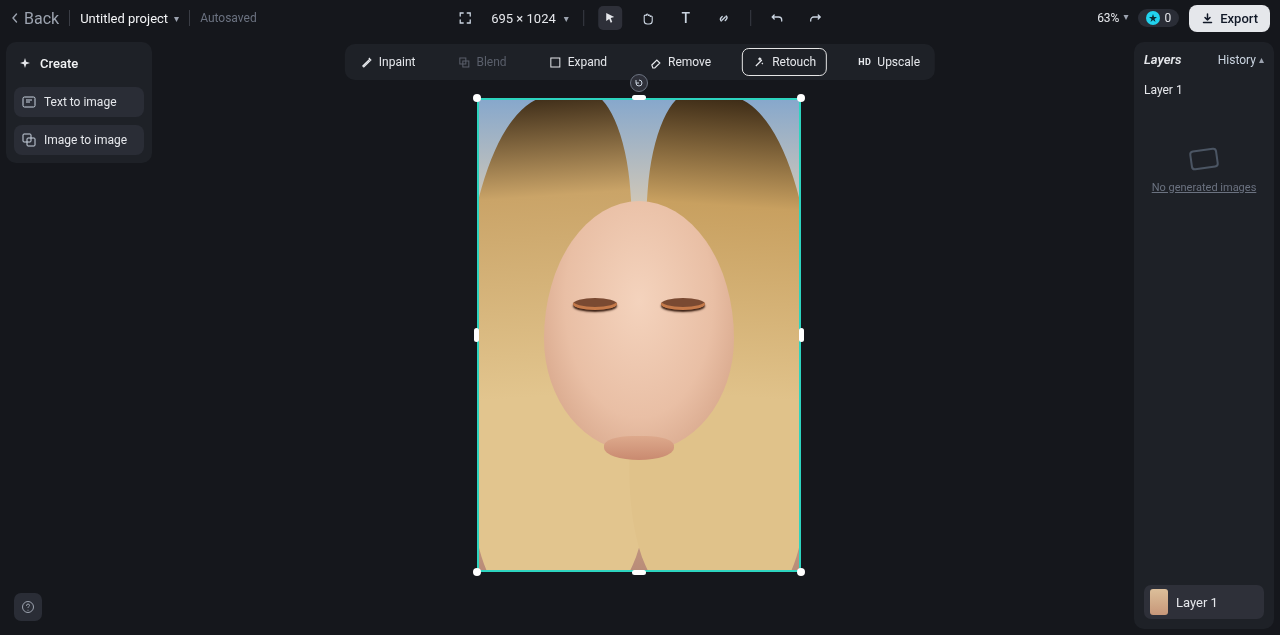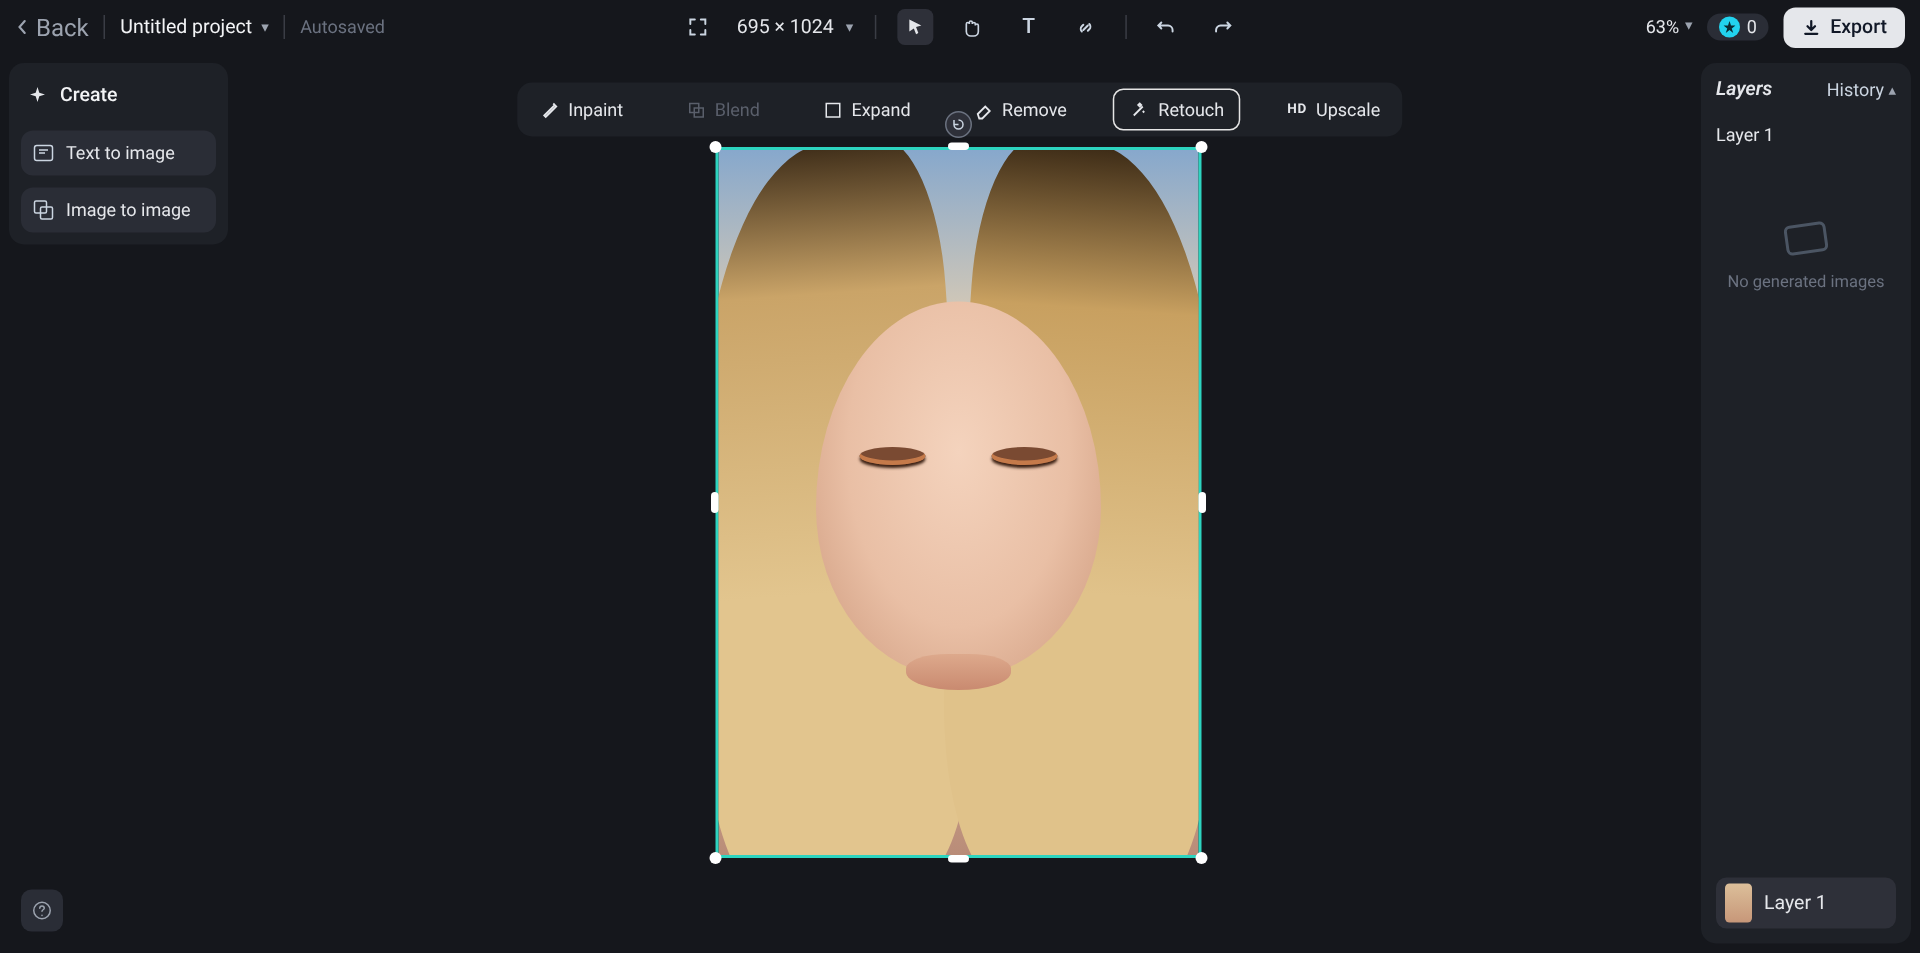--- a/index.html
+++ b/index.html
@@ -82,21 +82,21 @@
   .left-item {
     display: flex; align-items: center; gap: 8px;
     background: #2a2d36; border-radius: 8px;
     padding: 8px 8px; margin-bottom: 8px;
     font-size: 12px; cursor: pointer;
   }
   .left-item:last-child { margin-bottom: 0; }
   .toolbar {
     position: absolute;
     left: 50%; transform: translateX(-50%);
-    top: 55px;
+    top: 44px;
     display: flex;
     background: #1e2127;
     border-radius: 10px;
     padding: 4px;
     gap: 20px;
   }
   .tool-btn {
     display: flex; align-items: center; gap: 6px;
     padding: 6px 10px; border-radius: 7px;
     font-size: 12px; cursor: pointer; color: #e5e7eb;
@@ -149,21 +149,21 @@
     width: 140px;
     background: #1e2127;
     border-radius: 10px;
     padding: 10px;
     display: flex; flex-direction: column;
   }
   .rp-head { display: flex; justify-content: space-between; align-items: center; margin-bottom: 12px; }
   .rp-head .title { font-weight: 600; font-size: 13px; font-style: italic; }
   .rp-head .hist { font-size: 12px; color: #cbd5e1; display:flex; align-items:center; gap:3px; cursor:pointer;}
   .layer-row { font-size: 12px; color: #e5e7eb; padding: 4px 0; }
-  .empty-state { margin-top: 48px; display: flex; flex-direction: column; align-items: center; gap: 12px; color: #6b7280; font-size: 11px; }
+  .empty-state { margin-top: 48px; display: flex; flex-direction: column; align-items: center; gap: 12px; color: #6b7280; font-size: 11px; text-decoration: underline; }
   .empty-icon { width: 28px; height: 20px; border: 2px solid #4b5563; border-radius: 4px; transform: rotate(-8deg); position:relative; }
   .selected-layer {
     margin-top: auto; margin-bottom: 0;
     display: flex; align-items: center; gap: 8px;
     background: #2e3039; border-radius: 7px; padding: 4px 6px;
     cursor:pointer;
   }
   .layer-thumb { width: 18px; height: 26px; border-radius: 3px; background: linear-gradient(#dcbf9a,#c79779); }
   .help-btn {
     position: absolute;

